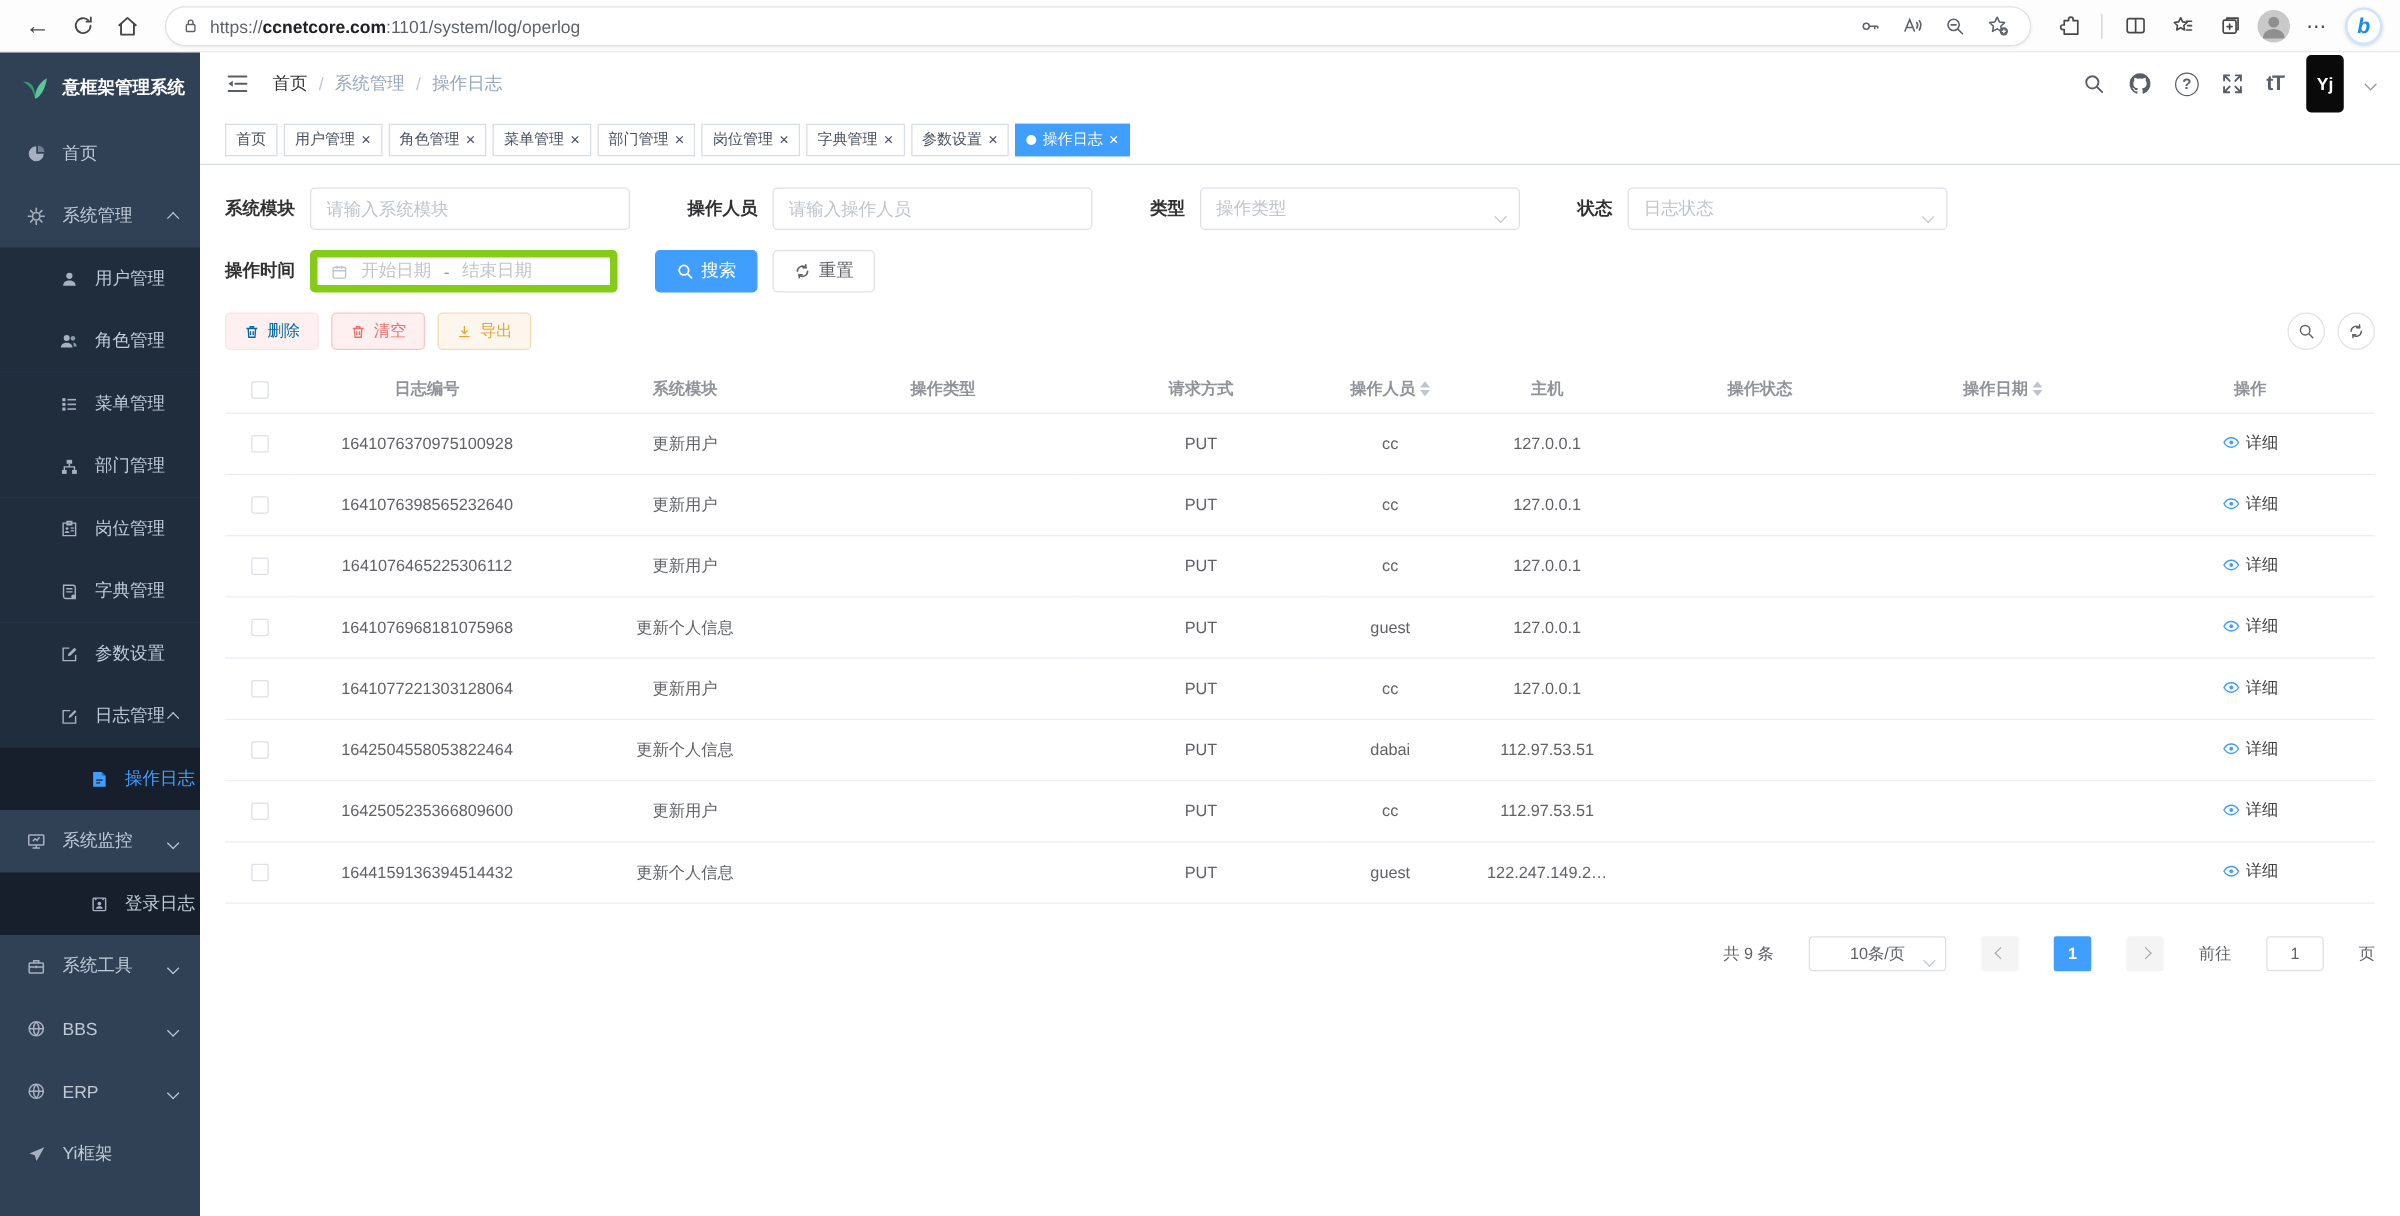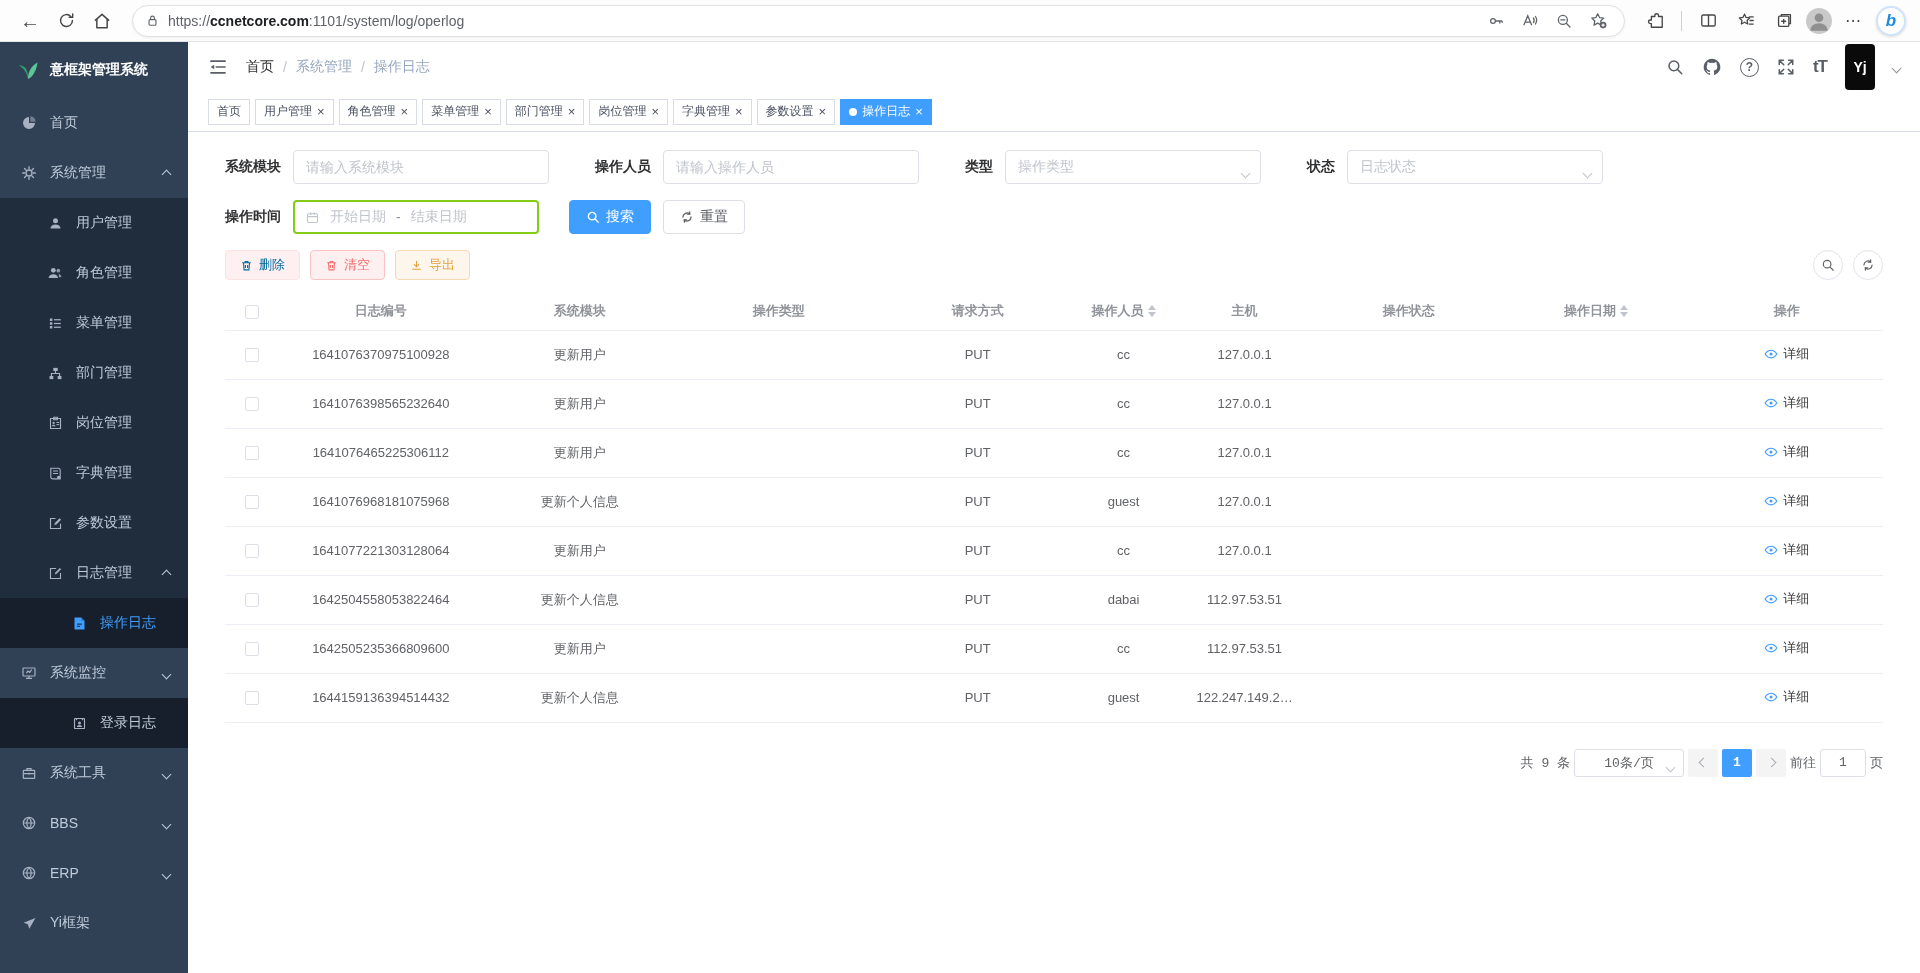--- a/index.html
+++ b/index.html
@@ -18,21 +18,21 @@
   .pill-icons .bicon{width:28px;height:28px;color:#5f6368;}
   .chrome-right{display:flex;align-items:center;gap:6px;}
   .vdiv{width:1px;height:20px;background:#d0d0d0;margin:0 4px;}
   .avatar-btn{width:26px;height:26px;border-radius:50%;background:#c9c9c9;overflow:hidden;display:flex;align-items:center;justify-content:center;}
   .more-dots{font-size:16px;letter-spacing:2px;color:#474747;}
   .bing-btn{width:30px;height:30px;border-radius:50%;background:#fff;border:2px solid #cfe4fb;display:flex;align-items:center;justify-content:center;box-shadow:0 1px 3px rgba(0,0,0,.15);}
   .bing-b{font-weight:700;font-style:italic;font-size:17px;color:#1b8ce3;}
 
   
   .app{display:flex;height:931px;}
-  .sidebar{width:188px;background:#304156;flex:none;overflow:hidden;}
+  .sidebar{width:160px;background:#304156;flex:none;overflow:hidden;}
   .logo-row{height:56px;display:flex;align-items:center;gap:10px;padding-left:16px;}
   .logo-title{color:#fff;font-size:14px;font-weight:700;}
   .menu{font-size:14px;color:#bfcbd9;}
   .mi{height:50px;display:flex;align-items:center;gap:12px;padding-left:20px;position:relative;cursor:pointer;}
   .mi .mico{width:18px;display:flex;justify-content:center;color:#a7b1c2;flex:none;}
   .mi.sub1{background:#1f2d3d;padding-left:46px;}
   .mi.sub2{background:#161f2b;padding-left:70px;}
   .mi.active{color:#409eff;}
   .mi.active .mico{color:#409eff;}
   .mi .arrow{position:absolute;right:18px;color:#bfcbd9;}
@@ -57,29 +57,29 @@
   .nav-caret{color:#909399;}
 
   
   .tags{height:40px;display:flex;align-items:center;gap:5px;padding:0 20px;border-bottom:1px solid #d8dce5;flex:none;}
   .tag{height:26px;display:inline-flex;align-items:center;gap:5px;padding:0 8px;border:1px solid #d8dce5;background:#fff;font-size:12px;color:#495060;cursor:pointer;}
   .tag .x{font-size:13px;line-height:1;color:inherit;}
   .tag.active{background:#409eff;border-color:#409eff;color:#fff;}
   .tag .dot{width:8px;height:8px;border-radius:50%;background:#fff;}
 
   
-  .content{padding:18px 37px 0;flex:1;display:flex;flex-direction:column;min-height:0;}
+  .content{padding:18px 20px 0;flex:1;display:flex;flex-direction:column;min-height:0;}
   .frow{display:flex;align-items:center;margin-bottom:16px;}
   .fgroup{display:flex;align-items:center;margin-right:46px;}
   .flabel{font-size:14px;font-weight:700;color:#303133;margin-right:12px;white-space:nowrap;}
   .inp{width:256px;height:34px;border:1px solid #dcdfe6;border-radius:4px;padding:0 12px;font-size:14px;color:#606266;outline:none;font-family:inherit;}
   .inp::placeholder{color:#c0c4cc;}
   .sel{width:256px;height:34px;border:1px solid #dcdfe6;border-radius:4px;padding:0 28px 0 12px;font-size:14px;color:#c0c4cc;display:flex;align-items:center;position:relative;cursor:pointer;}
   .sel .arrow{position:absolute;right:11px;top:13px;color:#c0c4cc;}
-  .date-range{width:246px;height:34px;border:2px solid #84cc16;border-radius:4px;display:flex;align-items:center;padding:0 10px;gap:10px;font-size:14px;color:#c0c4cc;}
+  .date-range{width:246px;height:34px;border:6px solid #84cc16;border-radius:4px;display:flex;align-items:center;padding:0 10px;gap:10px;font-size:14px;color:#c0c4cc;}
   .date-range .sep{color:#909399;}
   .btn{height:34px;border-radius:4px;font-size:14px;display:inline-flex;align-items:center;gap:6px;padding:0 16px;border:1px solid #dcdfe6;background:#fff;color:#606266;cursor:pointer;font-family:inherit;}
   .btn-primary{background:#409eff;border-color:#409eff;color:#fff;}
   .ml30{margin-left:30px;} .ml12{margin-left:12px;}
 
   .toolbar{display:flex;align-items:center;margin-bottom:12px;}
   .btn-sm{height:30px;padding:0 14px;font-size:13px;border-radius:4px;display:inline-flex;align-items:center;gap:6px;border:1px solid;cursor:pointer;font-family:inherit;margin-right:10px;}
   .b-del{background:#fef0f0;border-color:#fde2e2;color:#0369a1;cursor:not-allowed;}
   .b-clear{background:#fef0f0;border-color:#fbc4c4;color:#f56c6c;}
   .b-export{background:#fdf6ec;border-color:#f5dab1;color:#e6a23c;}
@@ -91,21 +91,21 @@
   th{height:38px;font-size:13px;font-weight:700;color:#909399;border-bottom:1px solid #ebeef5;}
   td{height:49px;font-size:13px;color:#606266;border-bottom:1px solid #ebeef5;overflow:hidden;text-overflow:ellipsis;white-space:nowrap;}
   .cb{width:14px;height:14px;border:1px solid #dcdfe6;border-radius:2px;background:#fff;display:inline-block;vertical-align:middle;cursor:pointer;}
   .th-sort{display:inline-flex;align-items:center;gap:4px;}
   .sorters{display:inline-flex;flex-direction:column;gap:2px;}
   .s-up{width:0;height:0;border:4px solid transparent;border-bottom:5px solid #c0c4cc;border-top:none;}
   .s-down{width:0;height:0;border:4px solid transparent;border-top:5px solid #c0c4cc;border-bottom:none;}
   .detail-link{color:#404040;display:inline-flex;align-items:center;gap:5px;cursor:pointer;}
 
   
-  .pager{display:flex;align-items:center;justify-content:flex-end;gap:4px;margin:26px 0 20px;font-size:13px;color:#606266;font-family:Liberation Mono, monospace;}
+  .pager{display:flex;align-items:center;justify-content:flex-end;gap:28px;margin:26px 0 20px;font-size:13px;color:#606266;}
   .psel{width:110px;height:28px;border:1px solid #dcdfe6;border-radius:3px;display:flex;align-items:center;justify-content:center;position:relative;color:#606266;cursor:pointer;}
   .psel .arrow{position:absolute;right:9px;top:10px;color:#c0c4cc;}
   .pbtn{min-width:30px;height:28px;border-radius:2px;background:#f4f4f5;display:flex;align-items:center;justify-content:center;color:#a8abb2;cursor:pointer;}
   .pbtn.active{background:#409eff;color:#fff;font-weight:700;}
   .pjump-input{width:46px;height:28px;border:1px solid #dcdfe6;border-radius:3px;display:flex;align-items:center;justify-content:center;color:#606266;}
 </style>
 </head>
 <body>
 
 <div class="browser-bar">

